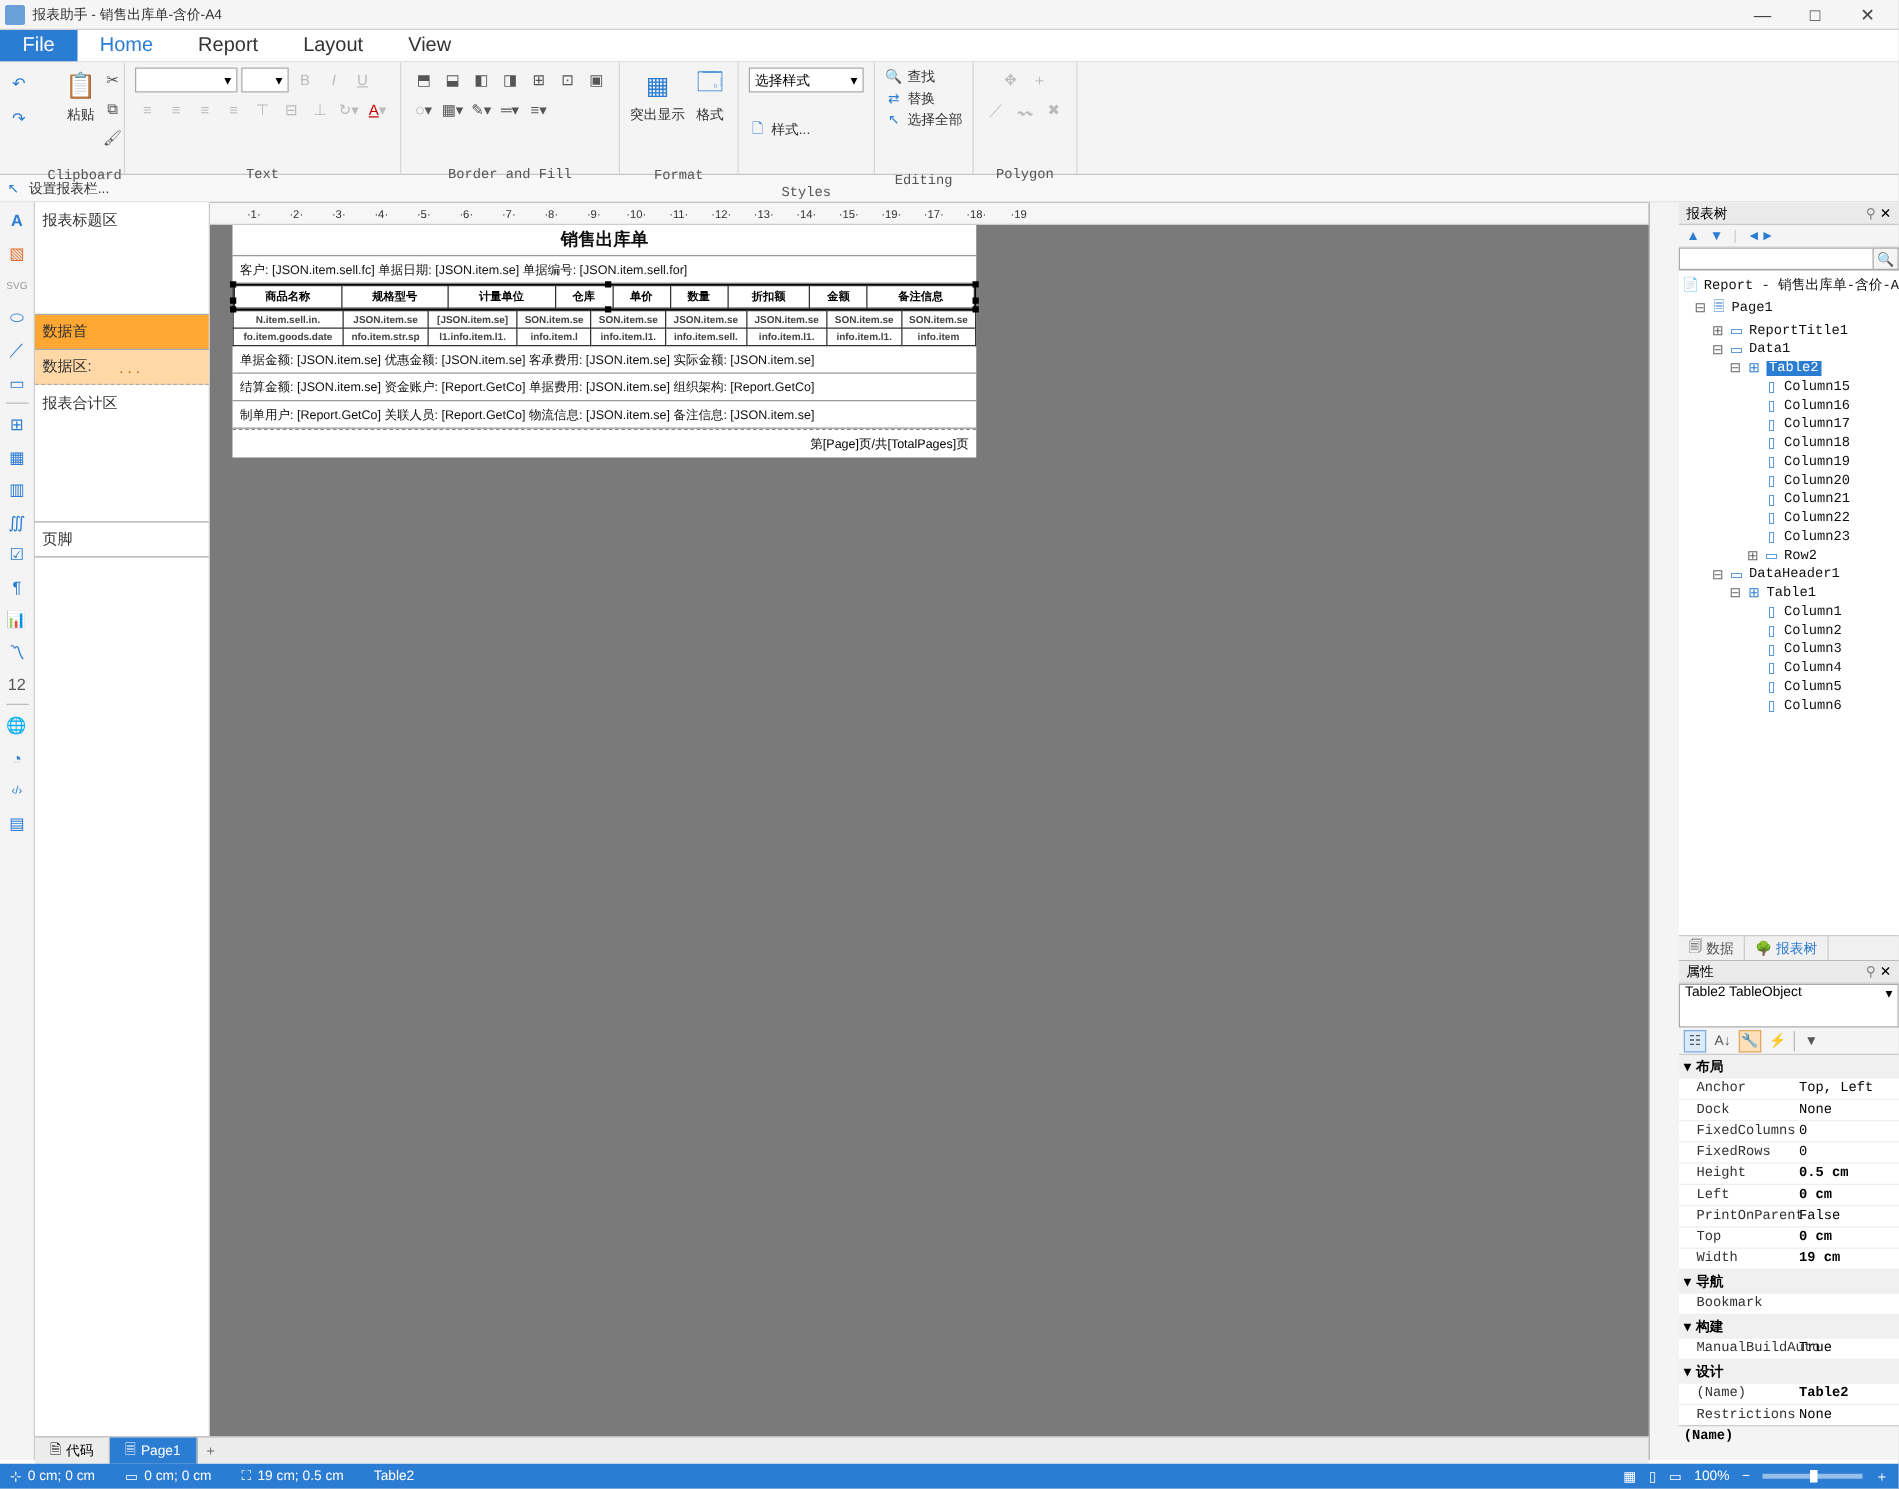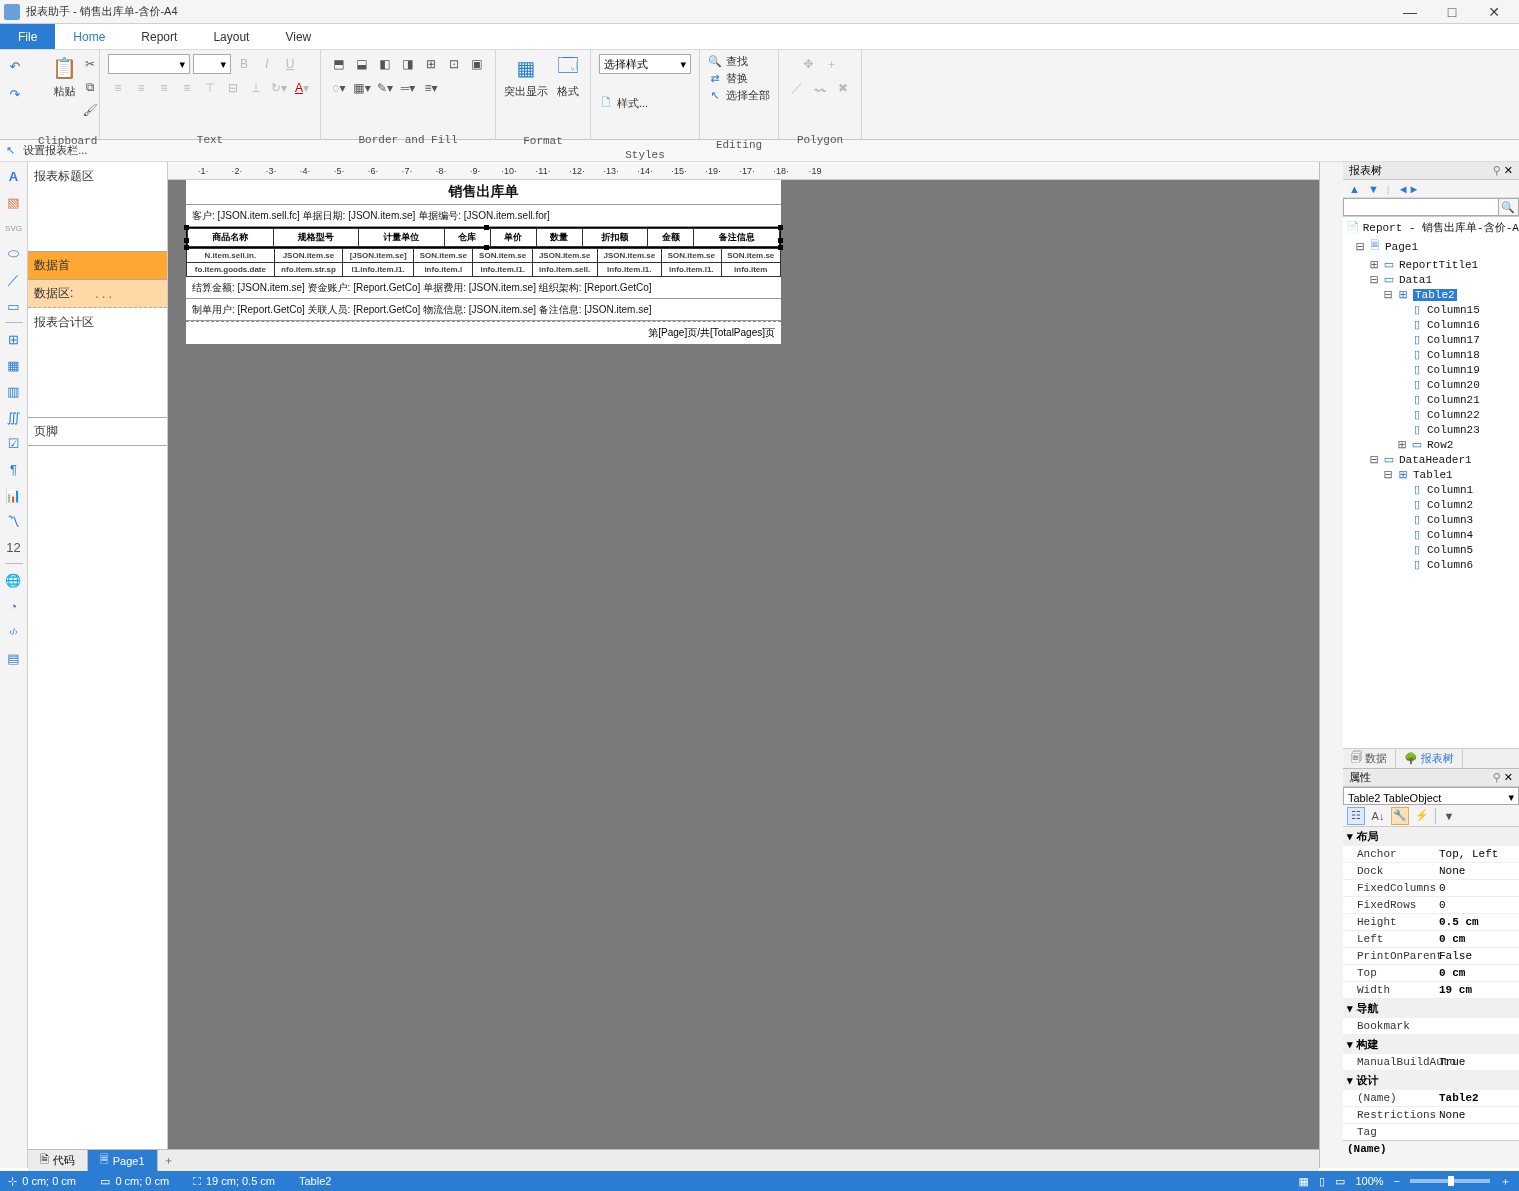--- a/index.html
+++ b/index.html
@@ -7,21 +7,21 @@
 
 
 .titlebar { height: 24px; background: #f5f5f5; display: flex; align-items: center; padding: 0 4px; border-bottom: 1px solid #d0d0d0; }
 .titlebar .app-icon { width: 16px; height: 16px; margin-right: 6px; background: #6aa0d8; border-radius: 2px; }
 .titlebar .title { flex: 1; color: #333; }
 .titlebar .win-btns { display: flex; }
 .titlebar .win-btn { width: 42px; height: 22px; display: flex; justify-content: center; align-items: center; font-size: 14px; color: #444; }
 
 
 .menu { height: 26px; background: #fff; display: flex; align-items: stretch; border-bottom: 1px solid #d9d9d9; }
-.menu .tab { padding: 0 18px; display: flex; align-items: center; color: #333; font-size: 12px; }
+.menu .tab { padding: 0 18px; display: flex; align-items: center; color: #333; font-size: 16px; }
 .menu .tab.file { background: #2b7cd3; color: #fff; }
 .menu .tab.active { color: #2b7cd3; }
 
 
 .ribbon { height: 90px; background: #f4f4f4; display: flex; border-bottom: 1px solid #c5c5c5; }
 .ribbon-left { width: 30px; display: flex; flex-direction: column; align-items: center; padding-top: 6px; gap: 8px; color: #2b7cd3; }
 .ribbon-group { border-right: 1px solid #d5d5d5; display: flex; flex-direction: column; justify-content: space-between; padding: 4px 8px 2px; }
 .ribbon-group .grp-body { flex: 1; display: flex; align-items: center; gap: 6px; }
 .ribbon-group .grp-label { text-align: center; font-size: 11px; color: #555; padding: 2px 0; font-family: "Courier New", monospace; margin-top: 34px; }
 .big-btn { display: flex; flex-direction: column; align-items: center; gap: 2px; font-size: 11px; color: #333; }
@@ -79,21 +79,21 @@
 .tree .ind2 { padding-left: 26px; }
 .tree .ind3 { padding-left: 40px; }
 .tree .ind4 { padding-left: 54px; }
 
 .bottom-tabs { height: 20px; border-top: 1px solid #ccc; display: flex; align-items: stretch; background: #f0f0f0; }
 .bt-tab { padding: 0 8px; display: flex; align-items: center; gap: 3px; color: #555; border-right: 1px solid #ccc; }
 .bt-tab.active { color: #2b7cd3; }
 
 
 .prop-panel { height: 400px; display: flex; flex-direction: column; border-top: 1px solid #bbb; }
-.prop-title { height: 18px; background: #fff; border: 1px solid #aaa; display: flex; align-items: flex-end; padding: 0 4px; font-size: 11px; font-family: "Courier New", monospace; justify-content: space-between; }
+.prop-title { height: 35px; background: #fff; border: 1px solid #aaa; display: flex; align-items: flex-start; padding: 0 4px; font-size: 11px; font-family: "Courier New", monospace; justify-content: space-between; }
 .prop-toolbar { height: 22px; display: flex; align-items: center; gap: 4px; padding: 0 4px; border-bottom: 1px solid #ccc; }
 .pt-btn { width: 18px; height: 18px; display: flex; justify-content: center; align-items: center; color: #555; }
 .pt-btn.active { background: #dbeafd; border: 1px solid #7aaede; }
 .pt-btn.orange { color: #e88b1c; background: #ffe0b8; border: 1px solid #e0a860; }
 .prop-grid { flex: 1; overflow: auto; background: #fff; font-size: 11px; }
 .prop-cat { background: #f0f0f0; padding: 2px 4px; font-weight: bold; display: flex; align-items: center; gap: 4px; }
 .prop-row { display: flex; border-bottom: 1px solid #eee; }
 .prop-row .pname { width: 92px; padding: 2px 4px 2px 14px; color: #333; font-family: "Courier New", monospace; }
 .prop-row .pval { flex: 1; padding: 2px 4px; font-family: "Courier New", monospace; }
 .prop-row.bold .pval { font-weight: bold; }
@@ -399,20 +399,23 @@
             <td>info.item.l</td>
                 <td>info.item.l1.</td>
                 <td>info.item.sell.</td>
             <td>info.item.l1.</td>
                 <td>info.item.l1.</td>
                 <td>info.item</td>
           </tr>
         </tbody>
           </table>
         <div class="rpt-row rpt-meta">
+            <span>单据金额: [JSON.item.se] 优惠金额: [JSON.item.se] 客承费用: [JSON.item.se] 实际金额: [JSON.item.se]</span>
+          </div>
+        <div class="rpt-row rpt-meta">
             <span>结算金额: [JSON.item.se] 资金账户: [Report.GetCo] 单据费用: [JSON.item.se] 组织架构: [Report.GetCo]</span>
           </div>
         <div class="rpt-row rpt-meta">
             <span>制单用户: [Report.GetCo] 关联人员: [Report.GetCo] 物流信息: [JSON.item.se] 备注信息: [JSON.item.se]</span>
           </div>
         <div class="page-footer"><span>第[Page]页/共[TotalPages]页</span></div>
       </div>
     </div>
   </div>
 

